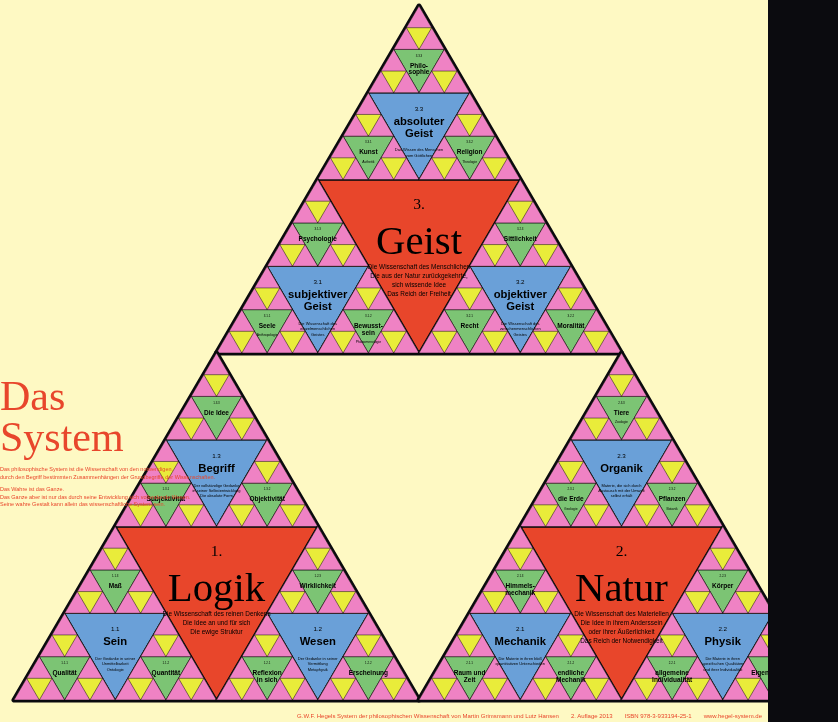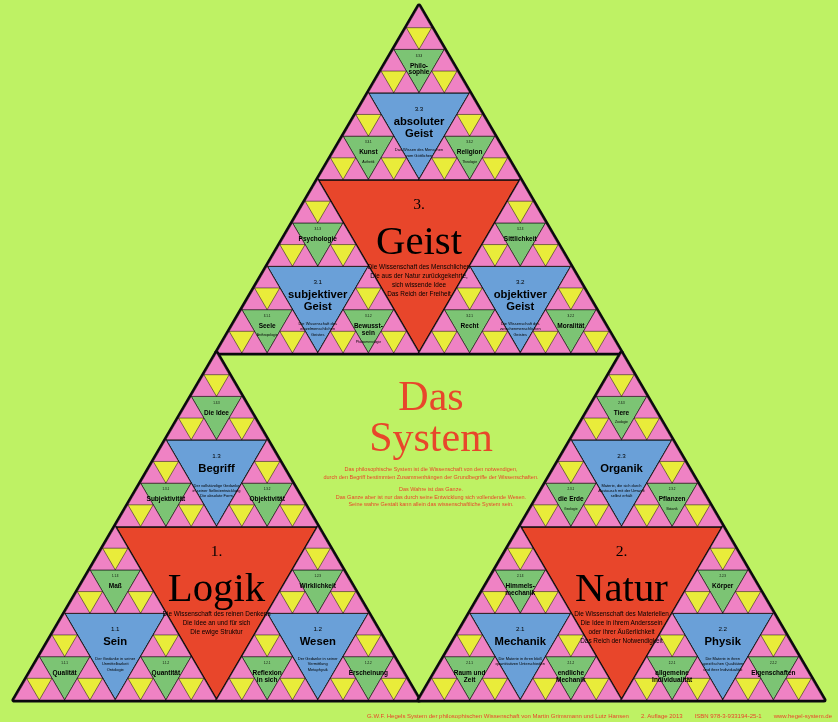--- a/index.html
+++ b/index.html
@@ -1,20 +1,20 @@
 <!DOCTYPE html>
 <html><head>
 <meta charset="utf-8">
 <title>Das System der Wissenschaft</title>
 <style>
   html,body{margin:0;padding:0;background:#0b0b0f;}
-  .stage{position:relative;width:838px;height:722px;background:#bef264;overflow:hidden;
+  .stage{position:relative;width:768px;height:722px;background:#fef9c3;overflow:hidden;
          font-family:"Liberation Sans",sans-serif;text-decoration:underline;}
   .stage svg{position:absolute;left:0;top:0;}
-  .center-block{position:absolute;left:12px;top:376px;width:100%;text-align:center;
+  .center-block{position:absolute;left:0;top:376px;width:100%;text-align:left;
                 color:#e8462b;pointer-events:none;}
   .ct-line{font-family:"Liberation Serif",serif;font-size:42px;line-height:41px;}
   .intro{margin-top:8px;font-size:5.5px;line-height:7.5px;}
   .quote{margin-top:5px;font-size:5.5px;line-height:7.5px;}
   .footer{position:absolute;left:0;right:6px;bottom:3px;display:flex;justify-content:flex-end;
           align-items:baseline;gap:12px;color:#e8462b;font-size:6px;}
 </style>
 </head>
 <body>
 

